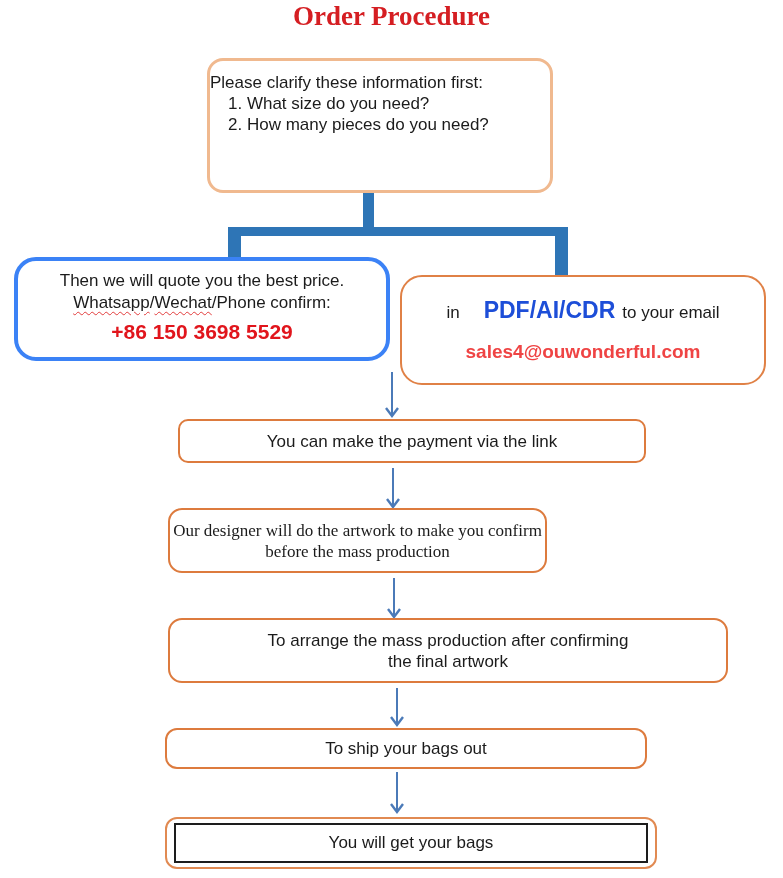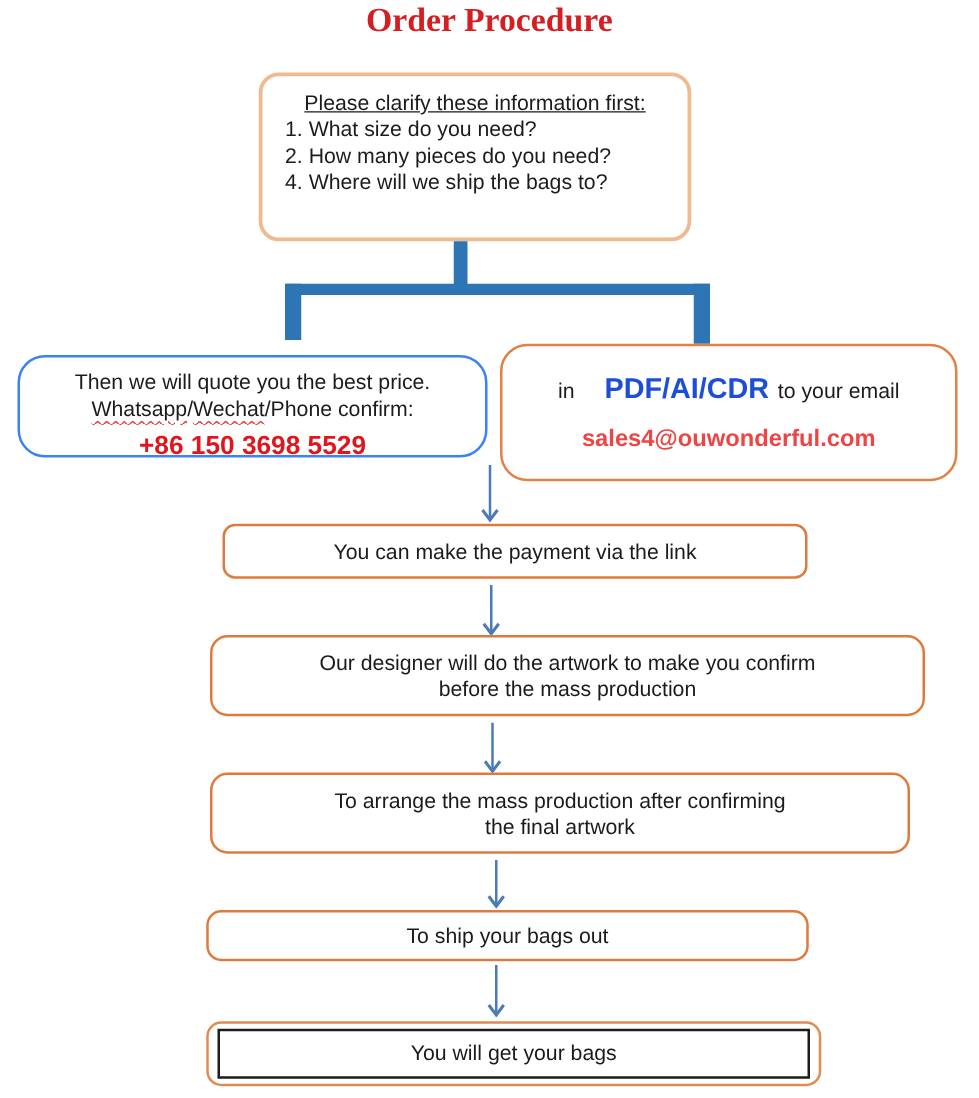--- a/index.html
+++ b/index.html
@@ -14,34 +14,34 @@
     font-size:27px;font-weight:bold;color:#d51e22;
   }
   .box{position:absolute;background:#fff;box-sizing:border-box;}
 
   
   .clarify-box{
     left:207px;top:58px;width:346px;height:135px;
     border:3px solid #f0b98f;border-radius:16px;
     font-size:17px;padding-top:11px;
   }
-  .clarify-heading{text-align:center;line-height:21px;text-decoration:underline;}
+  .clarify-heading{text-align:left;line-height:21px;}
   .clarify-item{line-height:21px;padding-left:18px;}
 
   
   .conn{position:absolute;background:#2e75b6;}
   .conn-stem{left:363px;top:193px;width:11px;height:37px;}
   .conn-bar{left:228px;top:227px;width:340px;height:9px;}
   .conn-drop-left{left:228px;top:227px;width:13px;height:45px;}
   .conn-drop-right{left:555px;top:227px;width:13px;height:48px;}
 
   
   .quote-box{
-    left:14px;top:284px;width:376px;height:82px;
-    border:2px solid #3b82f6;border-radius:22px;
+    left:14px;top:257px;width:376px;height:104px;
+    border:4px solid #3b82f6;border-radius:22px;
     font-size:17px;text-align:center;padding-top:9px;line-height:22px;
   }
   .wavy{
     text-decoration:underline;text-decoration-style:wavy;
     text-decoration-color:#e23c3c;text-decoration-thickness:1px;
     text-underline-offset:3px;
   }
   .phone{color:#e1151c;font-weight:bold;font-size:21px;margin-top:6px;line-height:24px;}
 
   
@@ -58,21 +58,21 @@
   .gap-right{margin-right:24px;}
 
   
   .step-box{
     border:2px solid #dd7b3e;
     display:flex;align-items:center;justify-content:center;
     text-align:center;font-size:17px;line-height:21px;
   }
   .step-label{white-space:pre-line;}
   .step-payment{left:178px;top:419px;width:468px;height:44px;border-radius:10px;justify-content:center;}
-  .step-artwork{left:168px;top:508px;width:572px;height:65px;border-radius:14px;}
+  .step-artwork{left:168px;top:508px;width:379px;height:65px;border-radius:14px;font-family:Liberation Serif, serif;}
   .step-production{left:168px;top:618px;width:560px;height:65px;border-radius:14px;}
   .step-shipping{left:165px;top:728px;width:482px;height:41px;border-radius:12px;}
 
   
   .final-outer{
     left:165px;top:817px;width:492px;height:52px;
     border:2px solid #e18a52;border-radius:12px;
     display:flex;padding:4px 7px;
   }
   .final-inner{
@@ -87,21 +87,20 @@
 <body>
 
 <div class="canvas">
 
   <div class="title">Order Procedure</div>
 
   <div class="box clarify-box">
     <div class="clarify-heading">Please clarify these information first:</div>
     <div class="clarify-item">1. What size do you need?</div>
     <div class="clarify-item">2. How many pieces do you need?</div>
-    <div class="clarify-item">4. Where will we ship the bags to?</div>
   </div>
 
   <div class="conn conn-stem"></div>
   <div class="conn conn-bar"></div>
   <div class="conn conn-drop-left"></div>
   <div class="conn conn-drop-right"></div>
 
   <div class="box quote-box">
     <div>Then we will quote you the best price.</div>
     <div><span class="wavy">Whatsapp</span><span>/</span><span class="wavy">Wechat</span><span>/Phone confirm:</span></div>

